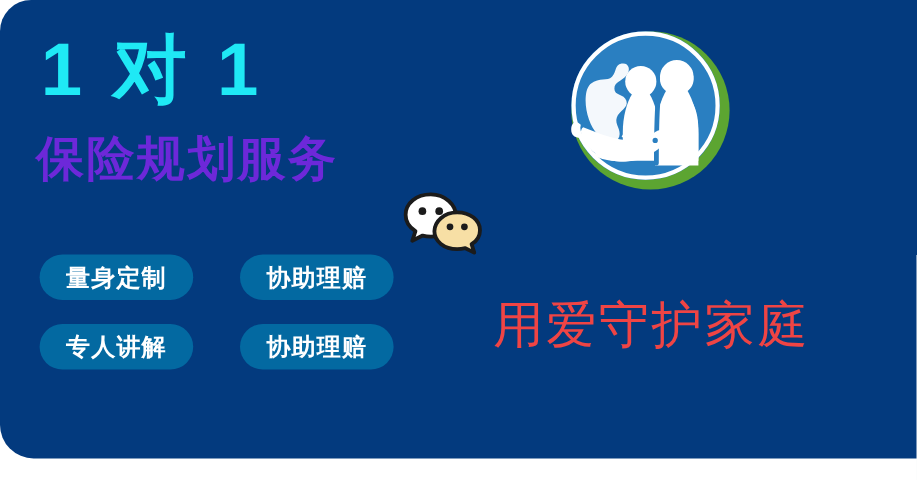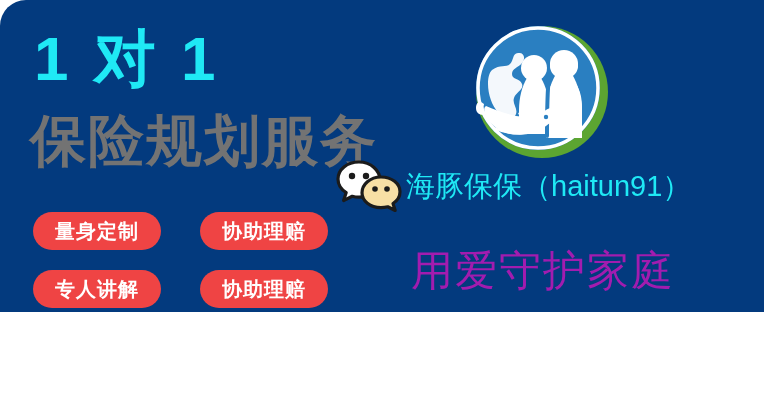--- a/index.html
+++ b/index.html
@@ -6,21 +6,21 @@
     margin: 0;
     padding: 0;
     background: #ffffff;
   }
   body {
     font-family: "Liberation Sans", "DejaVu Sans", sans-serif;
   }
   #poster {
     position: relative;
     width: 764px;
-    height: 312px;
+    height: 400px;
     overflow: hidden;
     background: #ffffff;
   }
   .bg-panel {
     position: absolute;
     left: 0;
     top: 0;
     width: 764px;
     height: 382px;
     background: #033A7E;
@@ -35,34 +35,34 @@
     line-height: 1;
     font-weight: bold;
     color: #1FE9F5;
     letter-spacing: 4px;
     white-space: nowrap;
   }
   .headline-2 {
     position: absolute;
     left: 30px;
     top: 113px;
-    font-size: 56px;
+    font-size: 40px;
     line-height: 1;
     font-weight: bold;
-    color: #737373;
+    color: #6d28d9;
     letter-spacing: 2px;
     white-space: nowrap;
   }
   
   .pill {
     position: absolute;
     width: 128px;
     height: 38px;
     border-radius: 19px;
-    background: #ef4444;
+    background: #0369a1;
     color: #ffffff;
     font-size: 20px;
     font-weight: bold;
     display: flex;
     align-items: center;
     justify-content: center;
     letter-spacing: 1px;
     box-sizing: border-box;
   }
   .pill-r0 { top: 212px; }
@@ -98,21 +98,21 @@
     white-space: nowrap;
     letter-spacing: 0px;
   }
   
   .tagline {
     position: absolute;
     left: 411px;
     top: 250px;
     font-size: 42px;
     line-height: 1;
-    color: #a21caf;
+    color: #ef4444;
     white-space: nowrap;
     letter-spacing: 2px;
   }
 </style>
 </head>
 <body>
 
 <div id="poster">
 
   <div class="bg-panel"></div>
@@ -186,18 +186,17 @@
                C35 39.2 44 31.7 44 22.1 C44 12.5 35 4 23 4 Z" fill="#FFFFFF" stroke="#1B1B1B" stroke-width="3.2" stroke-linejoin="round"></path>
       <circle cx="16" cy="18" r="3.2" fill="#1B1B1B"></circle>
       <circle cx="30" cy="18" r="3.2" fill="#1B1B1B"></circle>
 
       <path d="M45 19 C56 19 64 25.6 64 33.8 C64 38.6 61.3 42.8 57 45.5
                L59.2 52.5 L51.8 48.8 C49.6 49.3 47.3 49.6 45 49.6
                C34 49.6 26 43 26 34.8 C26 26.6 34 19 45 19 Z" fill="#F7DFA5" stroke="#1B1B1B" stroke-width="3.2" stroke-linejoin="round"></path>
       <circle cx="39" cy="31" r="2.8" fill="#1B1B1B"></circle>
       <circle cx="51" cy="31" r="2.8" fill="#1B1B1B"></circle>
     </svg>
-    <span class="wechat-id">海豚保保（haitun91）</span>
   </div>
 
   <div class="tagline">用爱守护家庭</div>
 
 </div>
 
 </body></html>

